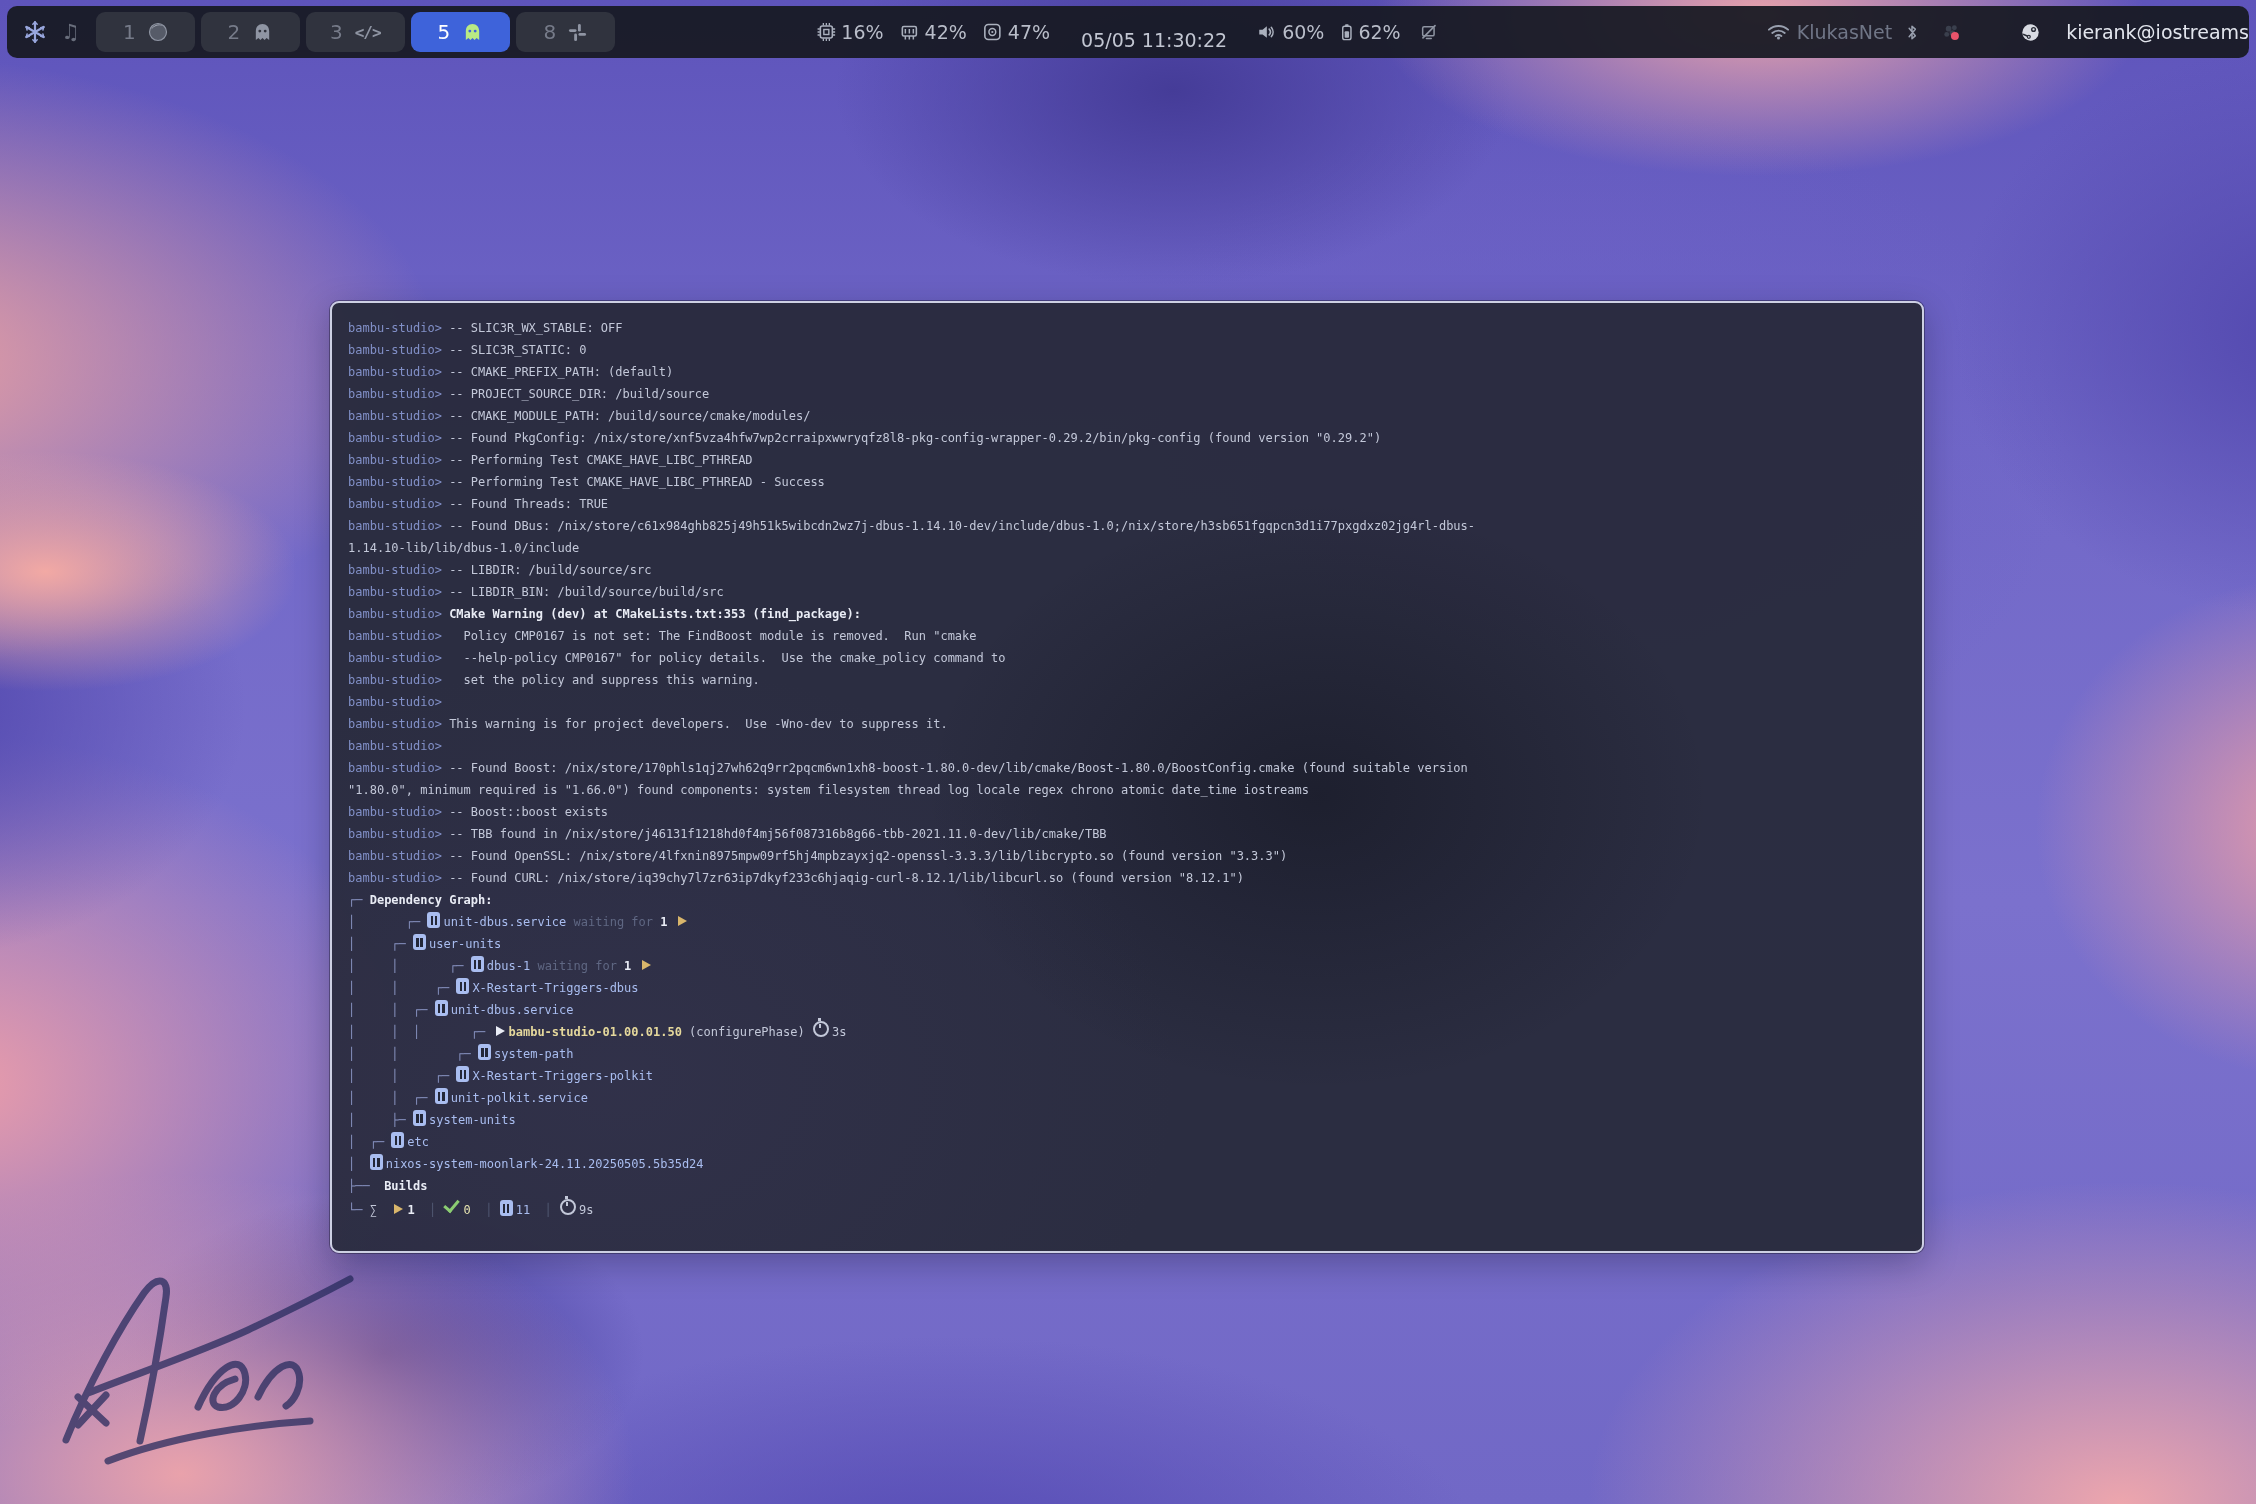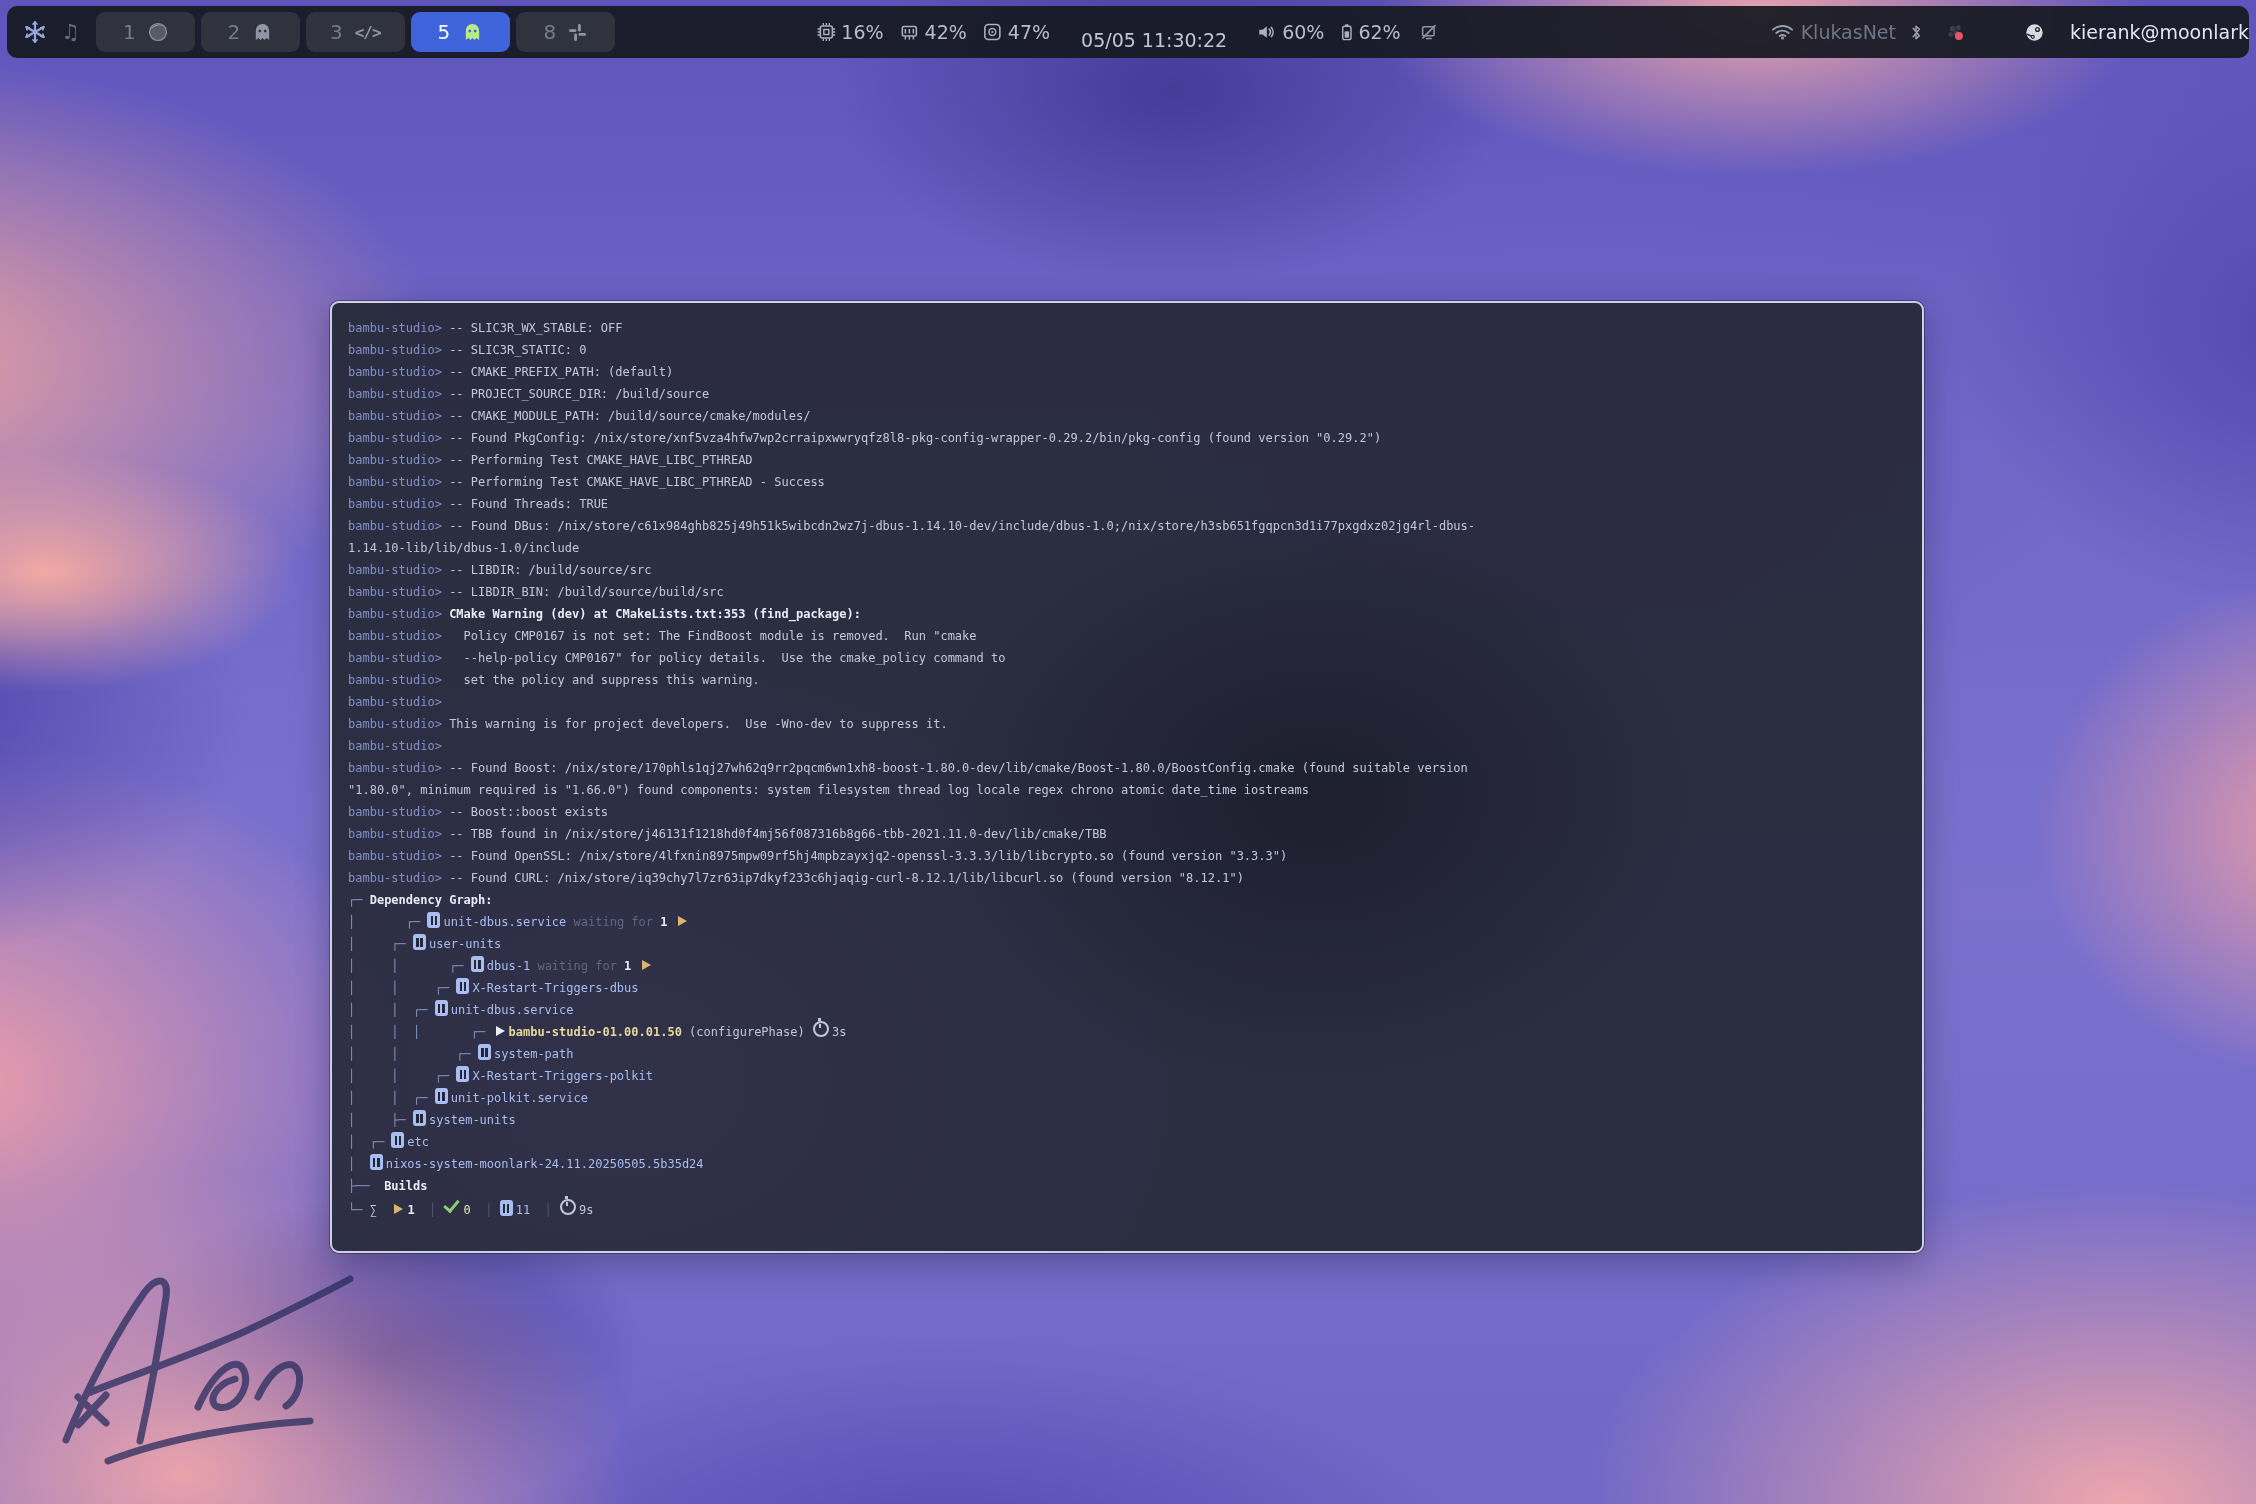--- a/index.html
+++ b/index.html
@@ -282,17 +282,17 @@
           <svg width="19" height="19" viewBox="0 0 20 20">
             <circle cx="10" cy="10" r="8.6" fill="#d8dae2"></circle>
             <circle cx="13.2" cy="6.8" r="2.7" fill="#2a2d38"></circle>
             <circle cx="13.2" cy="6.8" r="1.2" fill="#d8dae2"></circle>
             <path d="M2.2 11.8l5.6 2.3" stroke="#2a2d38" stroke-width="1.7"></path>
             <circle cx="8.2" cy="14.6" r="2.2" fill="#2a2d38"></circle>
             <circle cx="8.2" cy="14.6" r="0.9" fill="#d8dae2"></circle>
           </svg>
         </span>
       </div>
-    <span class="user">kierank@moonlark</span>
+    <span class="user">kierank@iostreams</span>
   </div>
 </div>
 
 <div class="term" id="termlines"><div class="line"><span class="cp">bambu-studio&gt;</span><span class="ct"> -- SLIC3R_WX_STABLE: OFF</span></div><div class="line"><span class="cp">bambu-studio&gt;</span><span class="ct"> -- SLIC3R_STATIC: 0</span></div><div class="line"><span class="cp">bambu-studio&gt;</span><span class="ct"> -- CMAKE_PREFIX_PATH: (default)</span></div><div class="line"><span class="cp">bambu-studio&gt;</span><span class="ct"> -- PROJECT_SOURCE_DIR: /build/source</span></div><div class="line"><span class="cp">bambu-studio&gt;</span><span class="ct"> -- CMAKE_MODULE_PATH: /build/source/cmake/modules/</span></div><div class="line"><span class="cp">bambu-studio&gt;</span><span class="ct"> -- Found PkgConfig: /nix/store/xnf5vza4hfw7wp2crraipxwwryqfz8l8-pkg-config-wrapper-0.29.2/bin/pkg-config (found version "0.29.2")</span></div><div class="line"><span class="cp">bambu-studio&gt;</span><span class="ct"> -- Performing Test CMAKE_HAVE_LIBC_PTHREAD</span></div><div class="line"><span class="cp">bambu-studio&gt;</span><span class="ct"> -- Performing Test CMAKE_HAVE_LIBC_PTHREAD - Success</span></div><div class="line"><span class="cp">bambu-studio&gt;</span><span class="ct"> -- Found Threads: TRUE</span></div><div class="line"><span class="cp">bambu-studio&gt;</span><span class="ct"> -- Found DBus: /nix/store/c61x984ghb825j49h51k5wibcdn2wz7j-dbus-1.14.10-dev/include/dbus-1.0;/nix/store/h3sb651fgqpcn3d1i77pxgdxz02jg4rl-dbus-</span></div><div class="line"><span class="ct">1.14.10-lib/lib/dbus-1.0/include</span></div><div class="line"><span class="cp">bambu-studio&gt;</span><span class="ct"> -- LIBDIR: /build/source/src</span></div><div class="line"><span class="cp">bambu-studio&gt;</span><span class="ct"> -- LIBDIR_BIN: /build/source/build/src</span></div><div class="line"><span class="cp">bambu-studio&gt;</span><span class="cb"> CMake Warning (dev) at CMakeLists.txt:353 (find_package):</span></div><div class="line"><span class="cp">bambu-studio&gt;</span><span class="ct">   Policy CMP0167 is not set: The FindBoost module is removed.  Run "cmake</span></div><div class="line"><span class="cp">bambu-studio&gt;</span><span class="ct">   --help-policy CMP0167" for policy details.  Use the cmake_policy command to</span></div><div class="line"><span class="cp">bambu-studio&gt;</span><span class="ct">   set the policy and suppress this warning.</span></div><div class="line"><span class="cp">bambu-studio&gt;</span></div><div class="line"><span class="cp">bambu-studio&gt;</span><span class="ct"> This warning is for project developers.  Use -Wno-dev to suppress it.</span></div><div class="line"><span class="cp">bambu-studio&gt;</span></div><div class="line"><span class="cp">bambu-studio&gt;</span><span class="ct"> -- Found Boost: /nix/store/170phls1qj27wh62q9rr2pqcm6wn1xh8-boost-1.80.0-dev/lib/cmake/Boost-1.80.0/BoostConfig.cmake (found suitable version</span></div><div class="line"><span class="ct">"1.80.0", minimum required is "1.66.0") found components: system filesystem thread log locale regex chrono atomic date_time iostreams</span></div><div class="line"><span class="cp">bambu-studio&gt;</span><span class="ct"> -- Boost::boost exists</span></div><div class="line"><span class="cp">bambu-studio&gt;</span><span class="ct"> -- TBB found in /nix/store/j46131f1218hd0f4mj56f087316b8g66-tbb-2021.11.0-dev/lib/cmake/TBB</span></div><div class="line"><span class="cp">bambu-studio&gt;</span><span class="ct"> -- Found OpenSSL: /nix/store/4lfxnin8975mpw09rf5hj4mpbzayxjq2-openssl-3.3.3/lib/libcrypto.so (found version "3.3.3")</span></div><div class="line"><span class="cp">bambu-studio&gt;</span><span class="ct"> -- Found CURL: /nix/store/iq39chy7l7zr63ip7dkyf233c6hjaqig-curl-8.12.1/lib/libcurl.so (found version "8.12.1")</span></div><div class="line"><span class="ctr">┌─ </span><span class="cb">Dependency Graph:</span></div><div class="line"><span class="ctr">│       ┌─ </span><span class="pchip"></span><span class="cn">unit-dbus.service</span><span class="cd"> waiting for </span><span class="cc">1</span><span class="ct"> </span><span class="tri"></span></div><div class="line"><span class="ctr">│     ┌─ </span><span class="pchip"></span><span class="cn">user-units</span></div><div class="line"><span class="ctr">│     │       ┌─ </span><span class="pchip"></span><span class="cn">dbus-1</span><span class="cd"> waiting for </span><span class="cc">1</span><span class="ct"> </span><span class="tri"></span></div><div class="line"><span class="ctr">│     │     ┌─ </span><span class="pchip"></span><span class="cn">X-Restart-Triggers-dbus</span></div><div class="line"><span class="ctr">│     │  ┌─ </span><span class="pchip"></span><span class="cn">unit-dbus.service</span></div><div class="line"><span class="ctr">│     │  │       ┌─ </span><span class="tri white"></span><span class="cpk">bambu-studio-01.00.01.50</span><span class="ct"> (configurePhase) </span><span class="tmr"></span><span class="ct">3s</span></div><div class="line"><span class="ctr">│     │        ┌─ </span><span class="pchip"></span><span class="cn">system-path</span></div><div class="line"><span class="ctr">│     │     ┌─ </span><span class="pchip"></span><span class="cn">X-Restart-Triggers-polkit</span></div><div class="line"><span class="ctr">│     │  ┌─ </span><span class="pchip"></span><span class="cn">unit-polkit.service</span></div><div class="line"><span class="ctr">│     ├─ </span><span class="pchip"></span><span class="cn">system-units</span></div><div class="line"><span class="ctr">│  ┌─ </span><span class="pchip"></span><span class="cn">etc</span></div><div class="line"><span class="ctr">│  </span><span class="pchip"></span><span class="cn">nixos-system-moonlark-24.11.20250505.5b35d24</span></div><div class="line"><span class="ctr">├──  </span><span class="cb">Builds</span></div><div class="line"><span class="ctr">└─ </span><span class="ct">∑  </span><span class="tri"></span><span class="cc">1</span><span class="csep">  │ </span><span class="chk"></span><span class="cnum">0</span><span class="csep">  │ </span><span class="pchip"></span><span class="cn">11</span><span class="csep">  │ </span><span class="tmr"></span><span class="ct">9s</span></div></div>
 
 </body></html>

